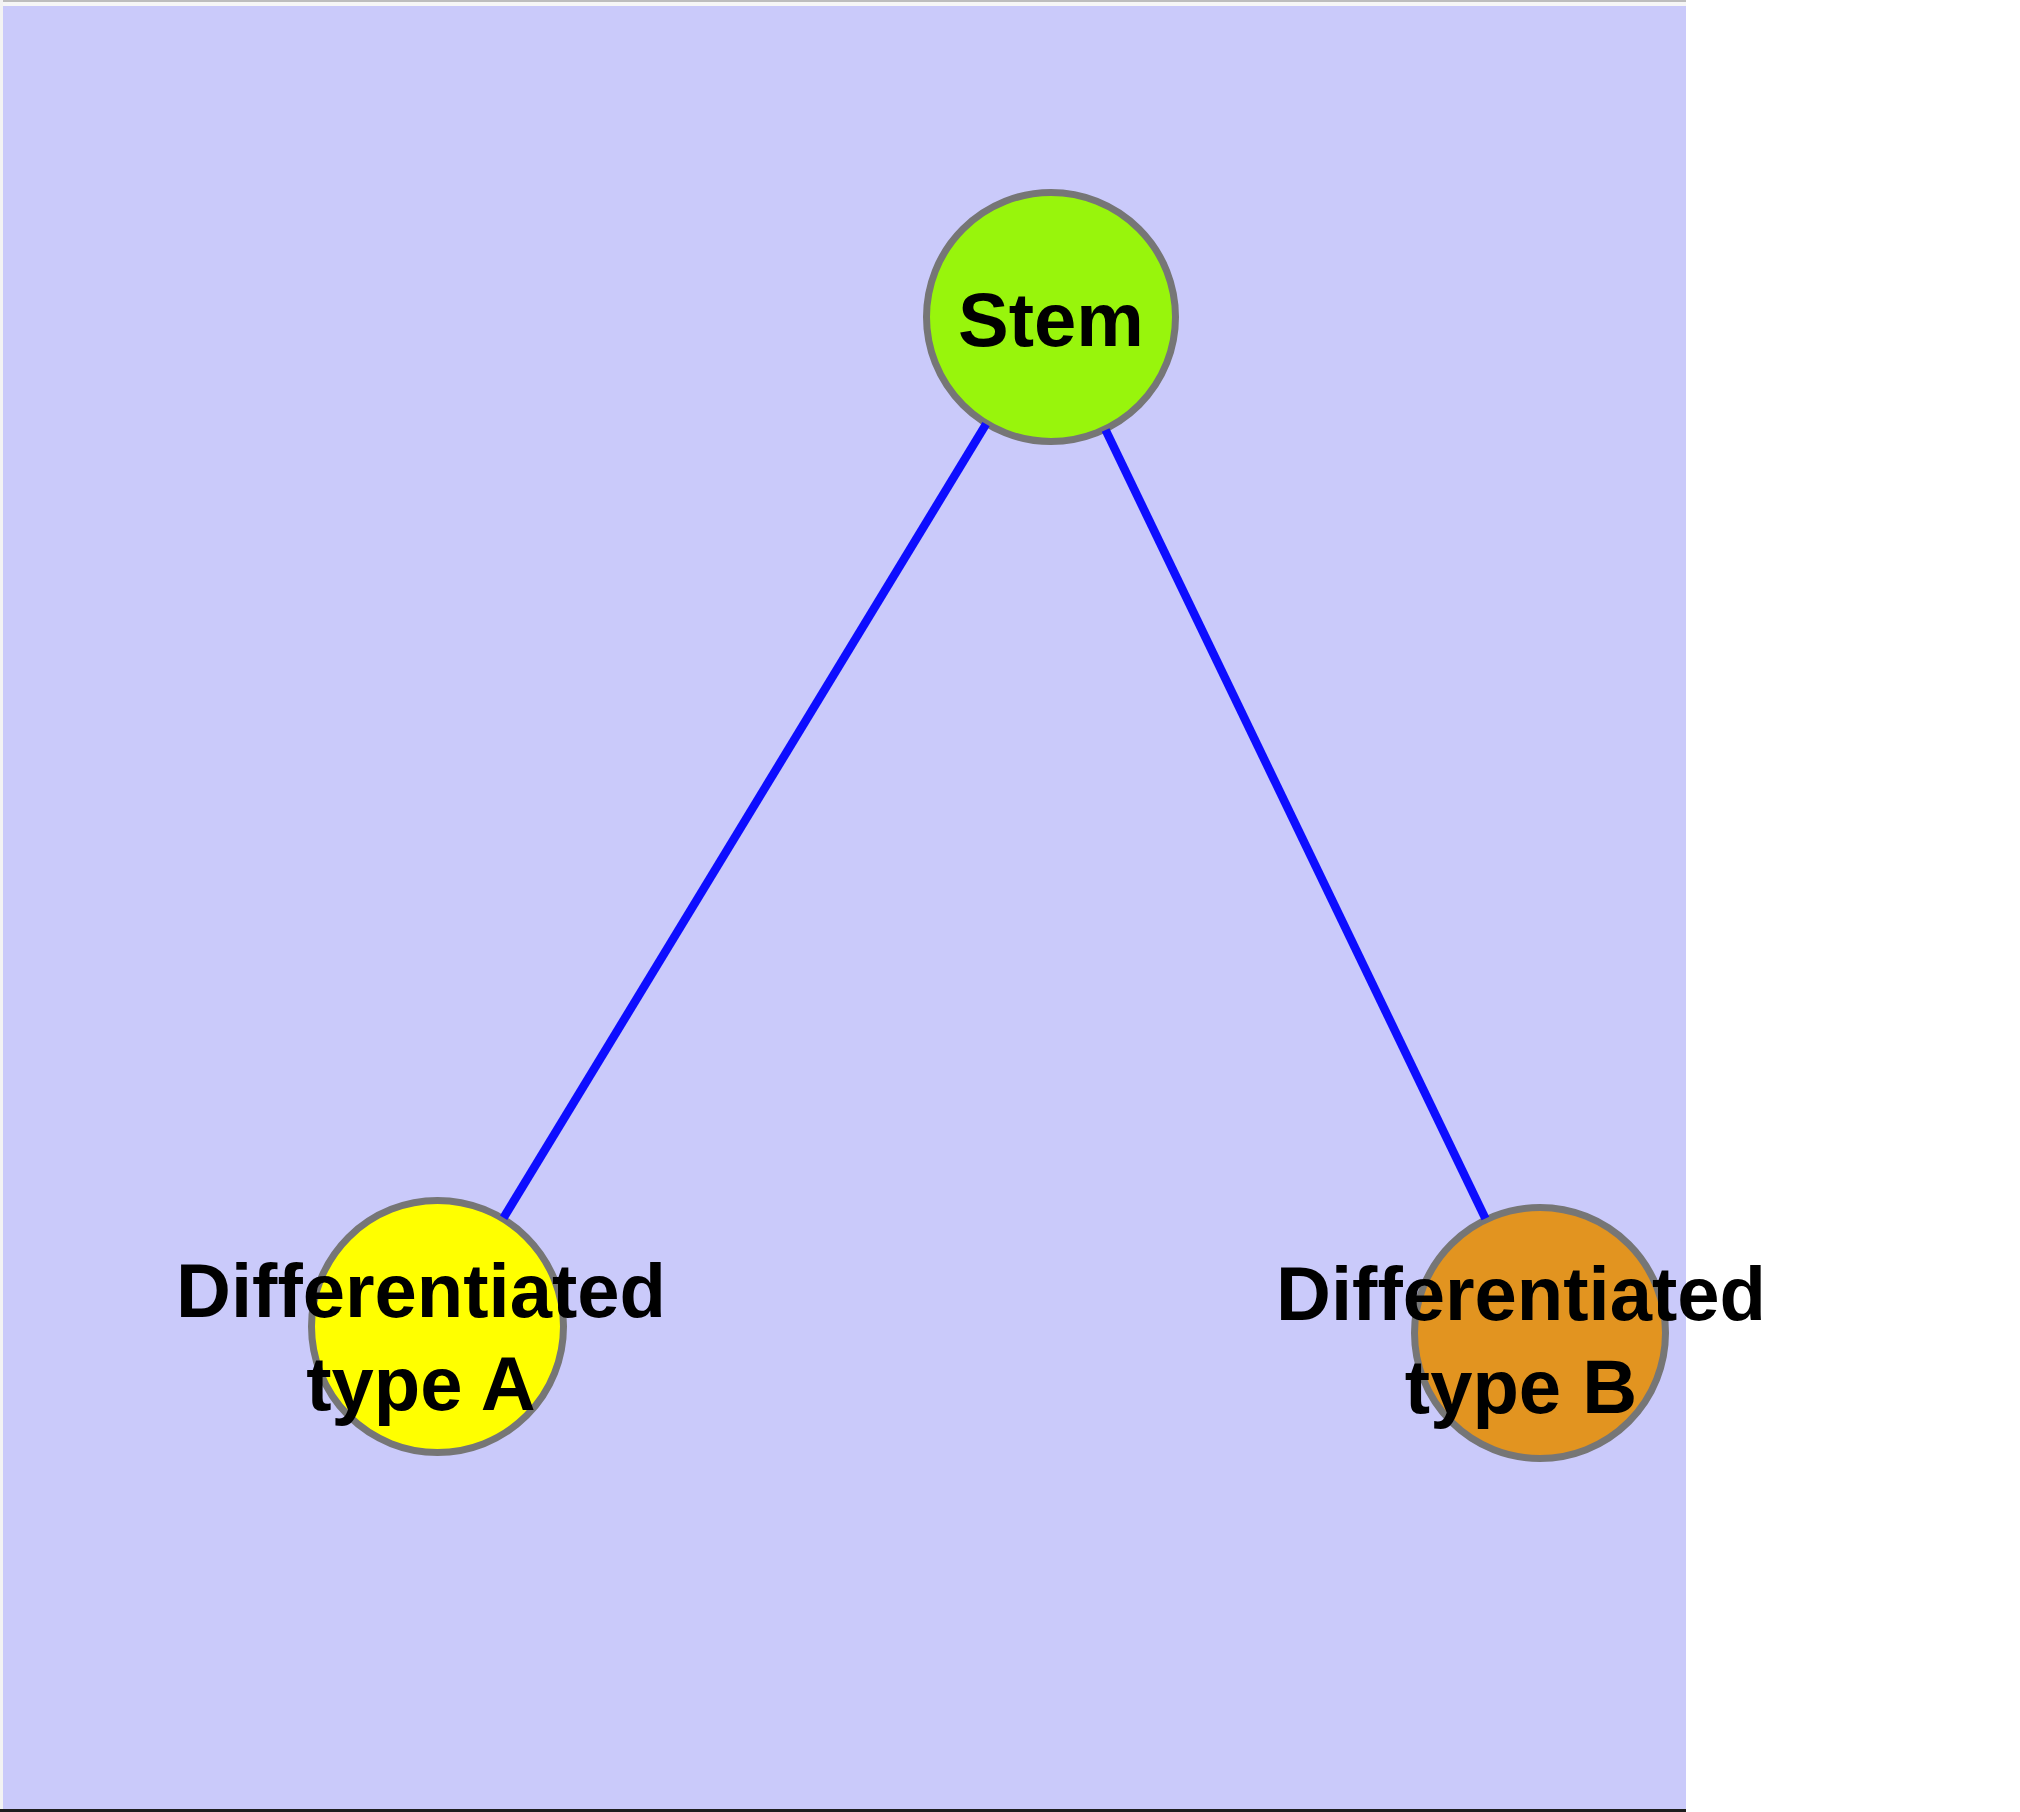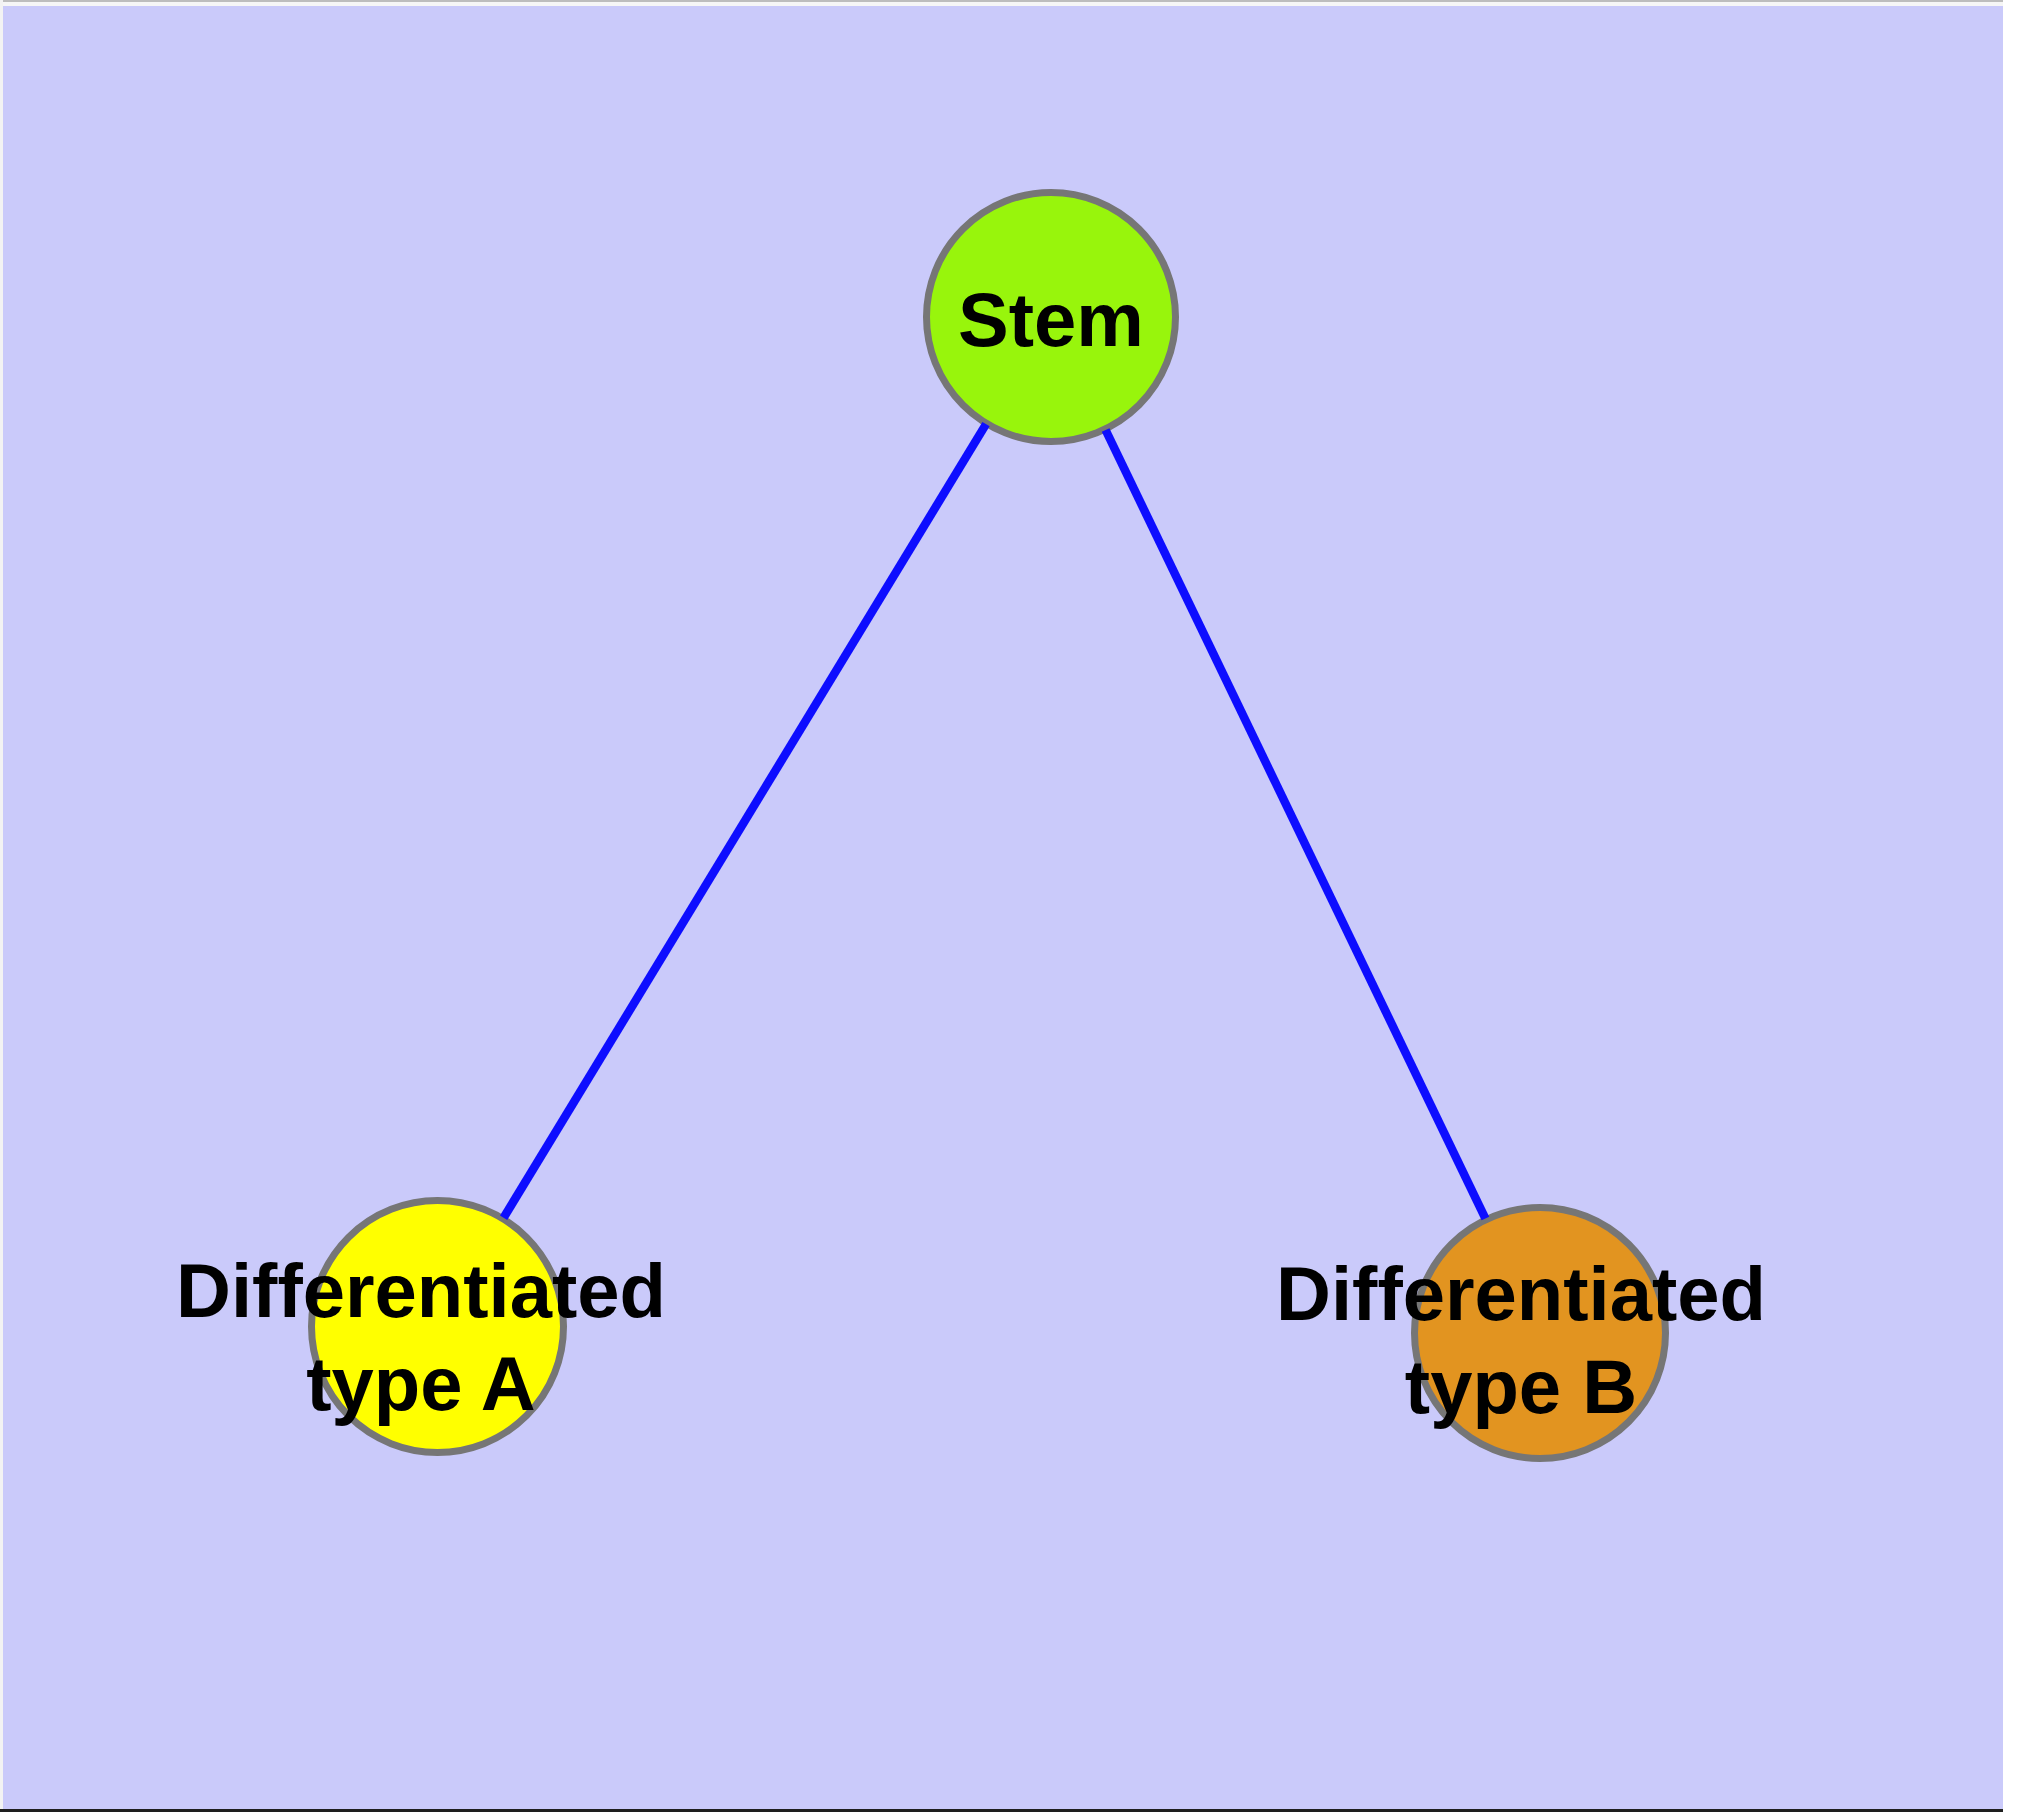--- a/index.html
+++ b/index.html
@@ -5,21 +5,21 @@
   html, body {
     margin: 0;
     padding: 0;
     width: 2021px;
     height: 1812px;
     overflow: hidden;
     font-family: "Liberation Sans", "DejaVu Sans", sans-serif;
   }
   #stage {
     position: relative;
-    width: 2003px;
+    width: 1686px;
     height: 1812px;
     background: var(--background, #CACAFA);
   }
   .frame-strip {
     position: absolute;
     z-index: 10;
   }
   #top-line   { left: 0; top: 0; width: 100%; height: 1.7px;  background: var(--frame-top-line, #BDBDBD); }
   #top-strip  { left: 0; top: 1.7px; width: 100%; height: 4.2px; background: var(--frame-top, #F6F6F6); }
   #left-strip { left: 0; top: 0; width: 2.5px; height: 100%;  background: var(--frame-left, #F3F3F3); }

